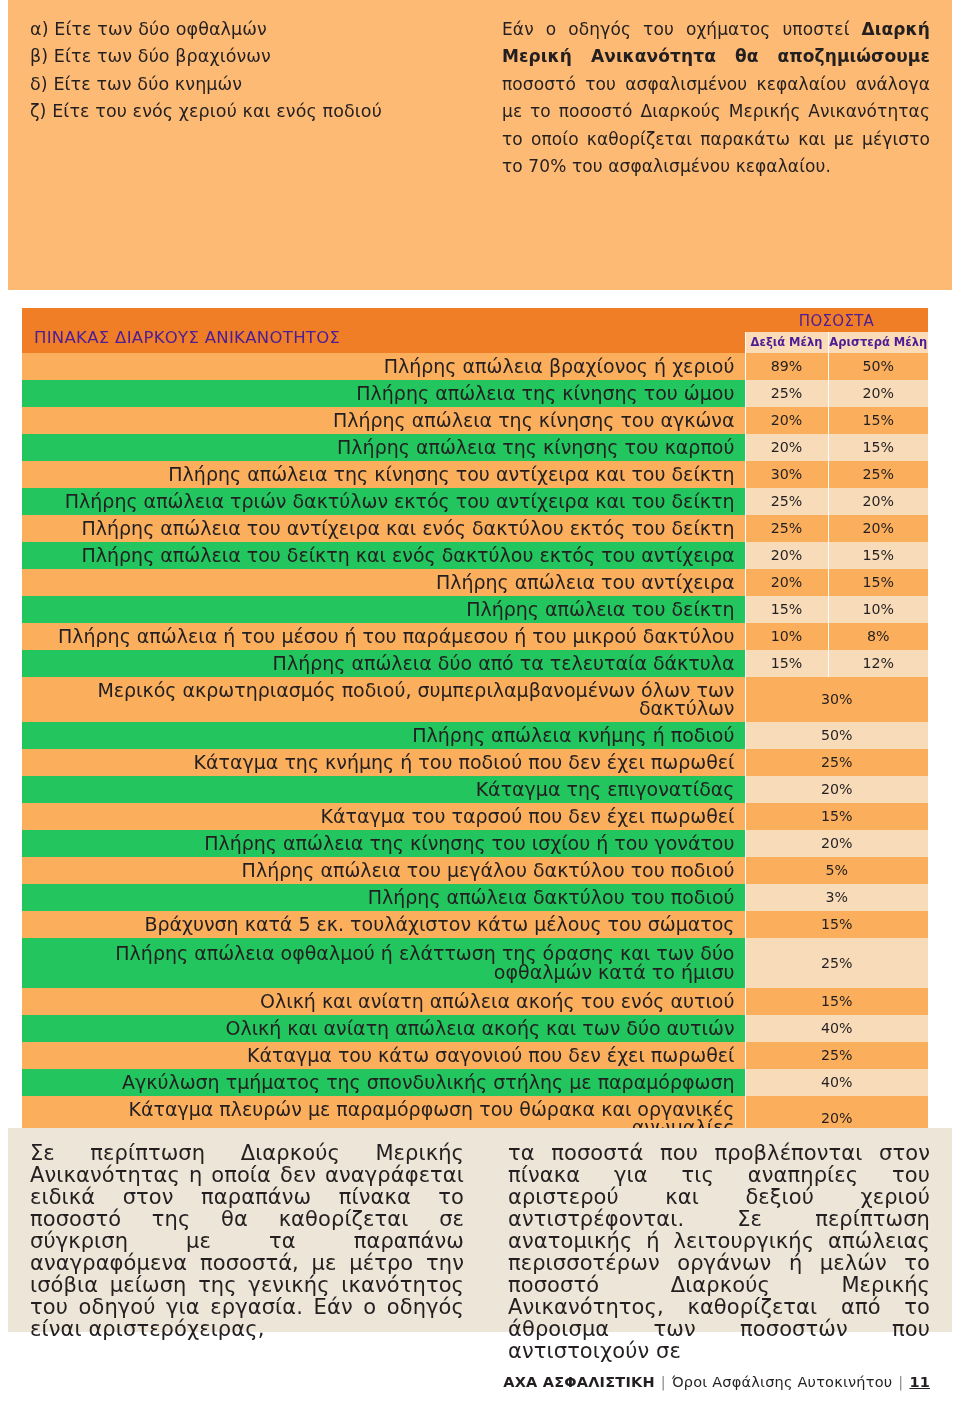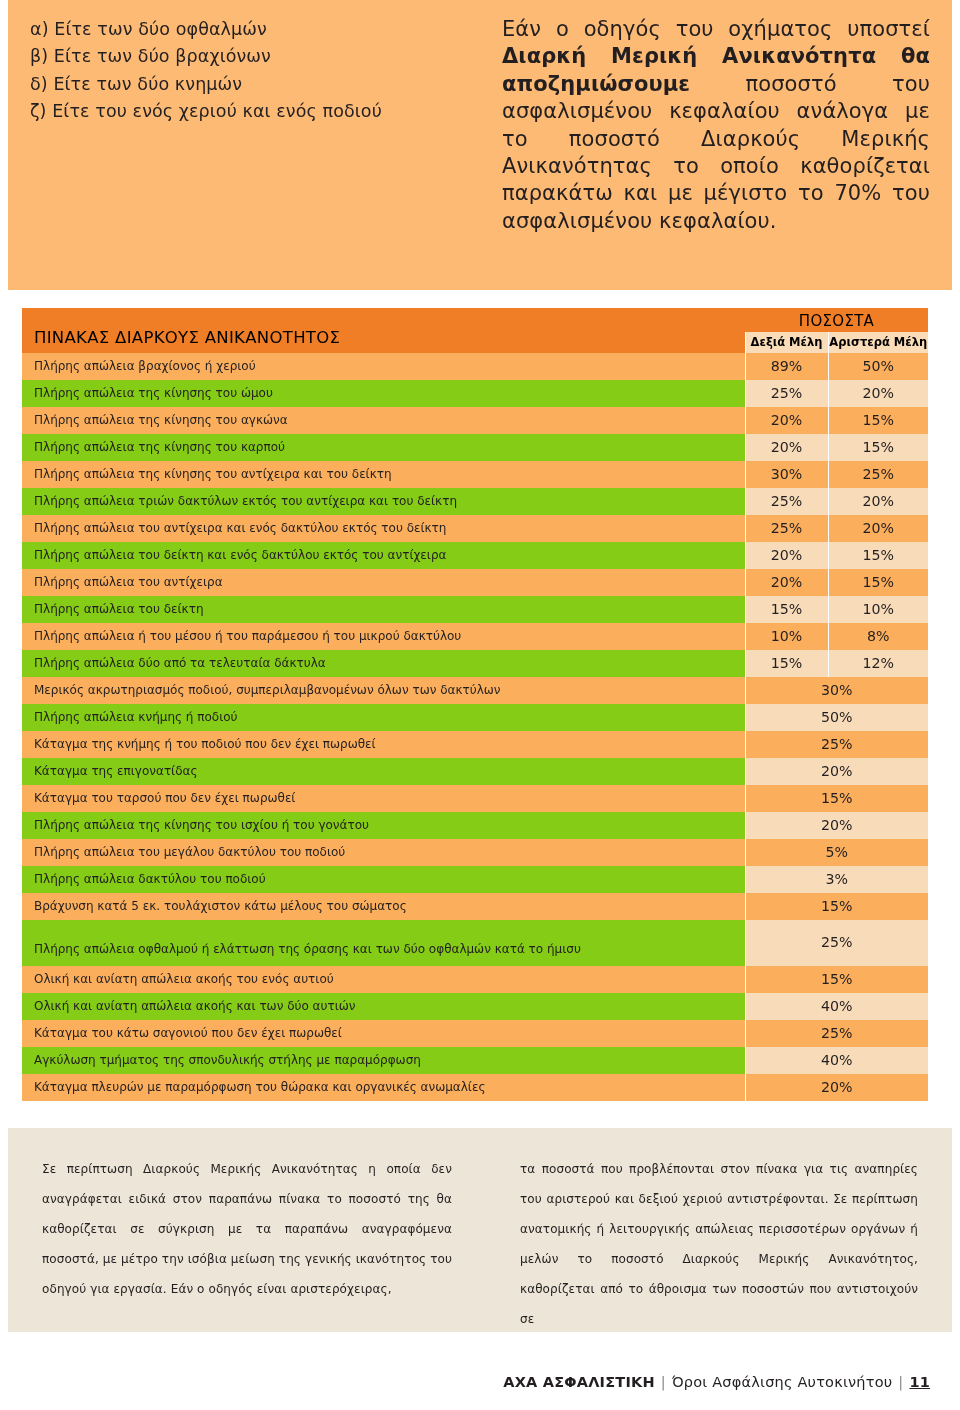--- a/index.html
+++ b/index.html
@@ -35,21 +35,21 @@
   .intro-col.right { width: 472px; }
 
   .list-line {
     font-size: 17.5px;
     line-height: 27.4px;
     white-space: nowrap;
     letter-spacing: 0.1px;
   }
 
   .intro-para {
-    font-size: 21px;
+    font-size: 17px;
     line-height: 27.4px;
     text-align: justify;
     margin: 0;
     letter-spacing: 0.1px;
   }
   .intro-para b { font-weight: bold; }
 
   
   .table-wrap {
     position: absolute;
@@ -63,21 +63,21 @@
     table-layout: fixed;
   }
   table.pd col.c-desc  { width: 723px; }
   table.pd col.c-right { width: 83px; }
   table.pd col.c-left  { width: 100px; }
 
   .hdr-title,
   .hdr-pososta,
   .hdr-sub {
     background: #f07e26;
-    color: #000000;
+    color: #4c1d95;
   }
   .hdr-title {
     font-size: 16.5px;
     padding: 6px 10px 6px 12px;
     text-align: left;
     vertical-align: bottom;
     font-weight: normal;
     letter-spacing: 0.3px;
     height: 40px;
   }
@@ -91,63 +91,63 @@
   .hdr-sub {
     font-size: 11.5px;
     font-weight: bold;
     text-align: center;
     padding: 3px 0 4px 0;
     background: #fbdcb8;
     border-left: 1px solid #ffffff;
   }
 
   td.desc {
-    font-size: 12px;
+    font-size: 19px;
     padding: 4px 10px 5px 12px;
-    text-align: left;
+    text-align: right;
     line-height: 18px;
   }
   td.val {
     font-size: 14.2px;
     text-align: center;
     padding: 4px 0 5px 0;
     border-left: 1px solid #ffffff;
   }
   td.val-span {
     font-size: 14.2px;
     text-align: center;
     padding: 4px 0 5px 0;
     border-left: 1px solid #ffffff;
   }
   tr.row-a td { background: #fbaf5d; }
-  tr.row-b td { background: #84cc16; }
+  tr.row-b td { background: #22c55e; }
 
   tr.row-a td.val, tr.row-a td.val-span { background: #fbaf5d; }
   tr.row-b td.val, tr.row-b td.val-span { background: #f8dcba; }
 
-  tr.tall td.desc { line-height: 18.5px; padding-top: 20px; padding-bottom: 7px; }
+  tr.tall td.desc { line-height: 18.5px; padding-top: 6px; padding-bottom: 7px; }
 
   
   .outro-band {
     position: absolute;
     left: 8px;
     top: 1128px;
     width: 944px;
     height: 204px;
     background: #ece5d8;
     display: flex;
   }
   .outro-col { padding: 14px 22px 0 22px; }
   .outro-col.left  { width: 478px; }
   .outro-col.right { width: 466px; }
   .outro-para {
-    font-size: 12px;
-    line-height: 30px;
+    font-size: 21px;
+    line-height: 22px;
     text-align: justify;
-    margin: 12px;
+    margin: 0;
     letter-spacing: 0.1px;
   }
 
   
   .footer {
     position: absolute;
     right: 30px;
     bottom: 20px;
     font-size: 14.5px;
     color: #231f20;

